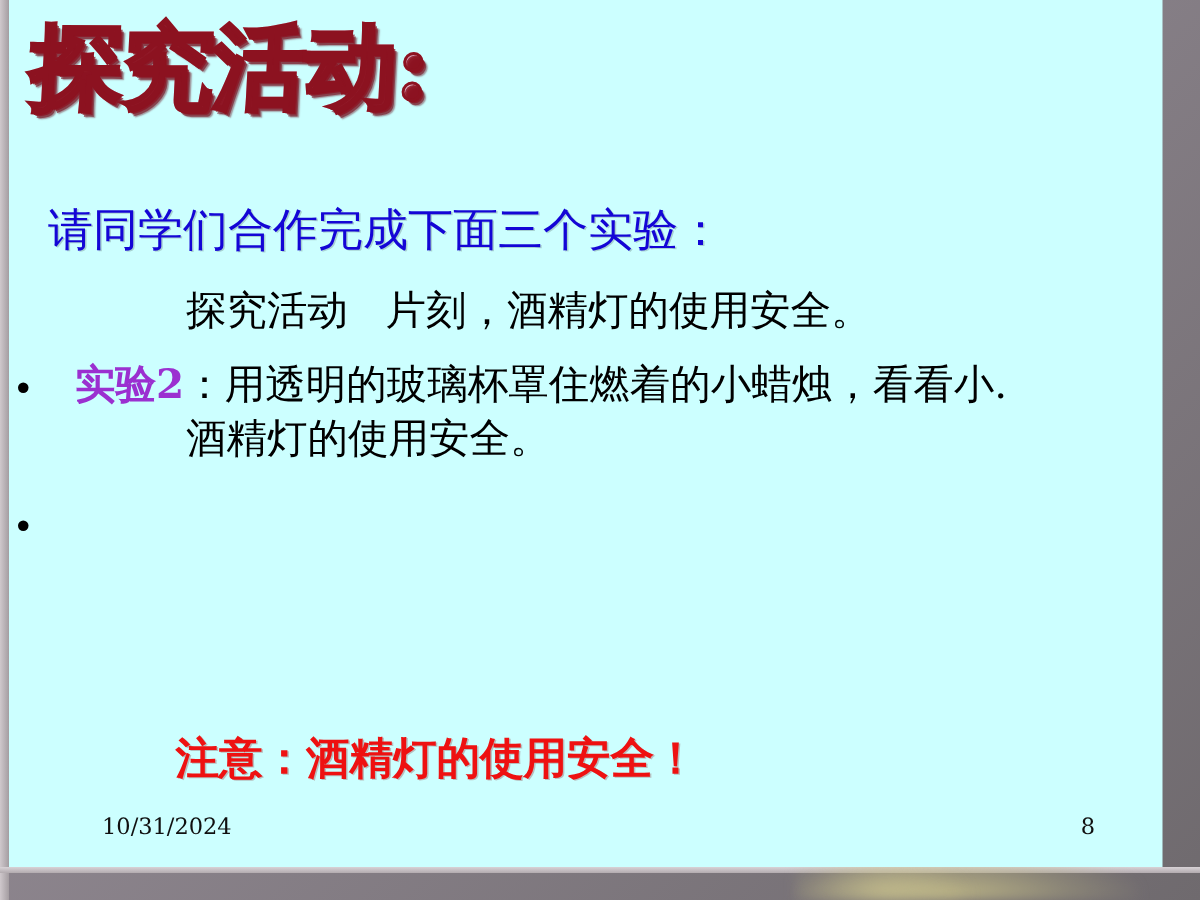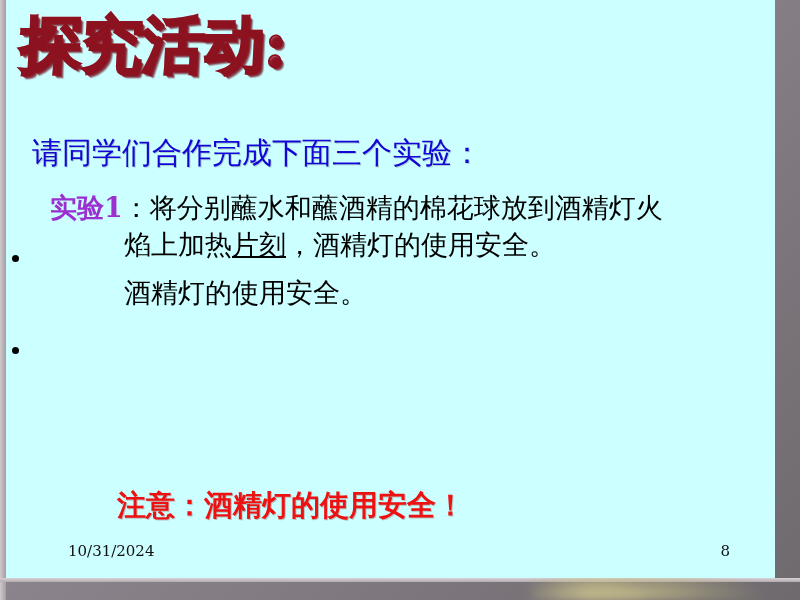--- a/index.html
+++ b/index.html
@@ -83,21 +83,21 @@
     font-family:"DejaVu Serif","Liberation Serif",serif;
     font-size:27px;line-height:1.36;color:#000;
     text-indent:0;
   }
   .exp-line{display:block;white-space:nowrap;}
   .exp-line.indent{padding-left:74px;}
   .exp-label{color:#9b30d0;font-weight:700;}
   .exp-num{color:#9b30d0;font-weight:700;
            font-family:"DejaVu Serif","Liberation Serif",serif;}
   .exp-colon{color:#000;}
-  .u{text-decoration:underline;text-underline-offset:2px;}
+  .u{text-underline-offset:2px;margin-left:25px;}
 
   
   .margin-dot{
     position:absolute;width:7px;height:7px;border-radius:50%;
     background:#000;
   }
   #margin-dot-1{left:6px;top:255px;}
   #margin-dot-2{left:6px;top:347px;}
 
   
@@ -142,25 +142,25 @@
     </div>
 
     <div id="subtitle">请同学们合作完成下面三个实验：</div>
 
     <div class="margin-dot" id="margin-dot-1"></div>
     <div class="margin-dot" id="margin-dot-2"></div>
 
     <div id="experiments">
 
       <div class="experiment">
-        <span class="exp-line"><span class="exp-label">实验</span><span class="exp-num">1</span><span class="exp-colon">：</span><span>将分别蘸水和蘸酒精的棉花球放到酒精灯火</span></span>
-        <span class="exp-line indent"><span>焰上加热</span><span class="u">片刻</span><span>，酒精灯的使用安全。</span></span>
+        <span class="exp-line indent"><span>探究活动</span><span class="u">片刻</span><span>，酒精灯的使用安全。</span></span>
       </div>
 
       <div class="experiment">
+        <span class="exp-line"><span class="exp-label">实验</span><span class="exp-num">2</span><span class="exp-colon">：</span><span>用透明的玻璃杯罩住燃着的小蜡烛，看看小.</span></span>
         <span class="exp-line indent"><span>酒精灯的使用安全。</span></span>
       </div>
 
 
     </div>
 
     <div id="caution">
       <span id="caution-inner">注意：酒精灯的使用安全！</span>
     </div>
 

